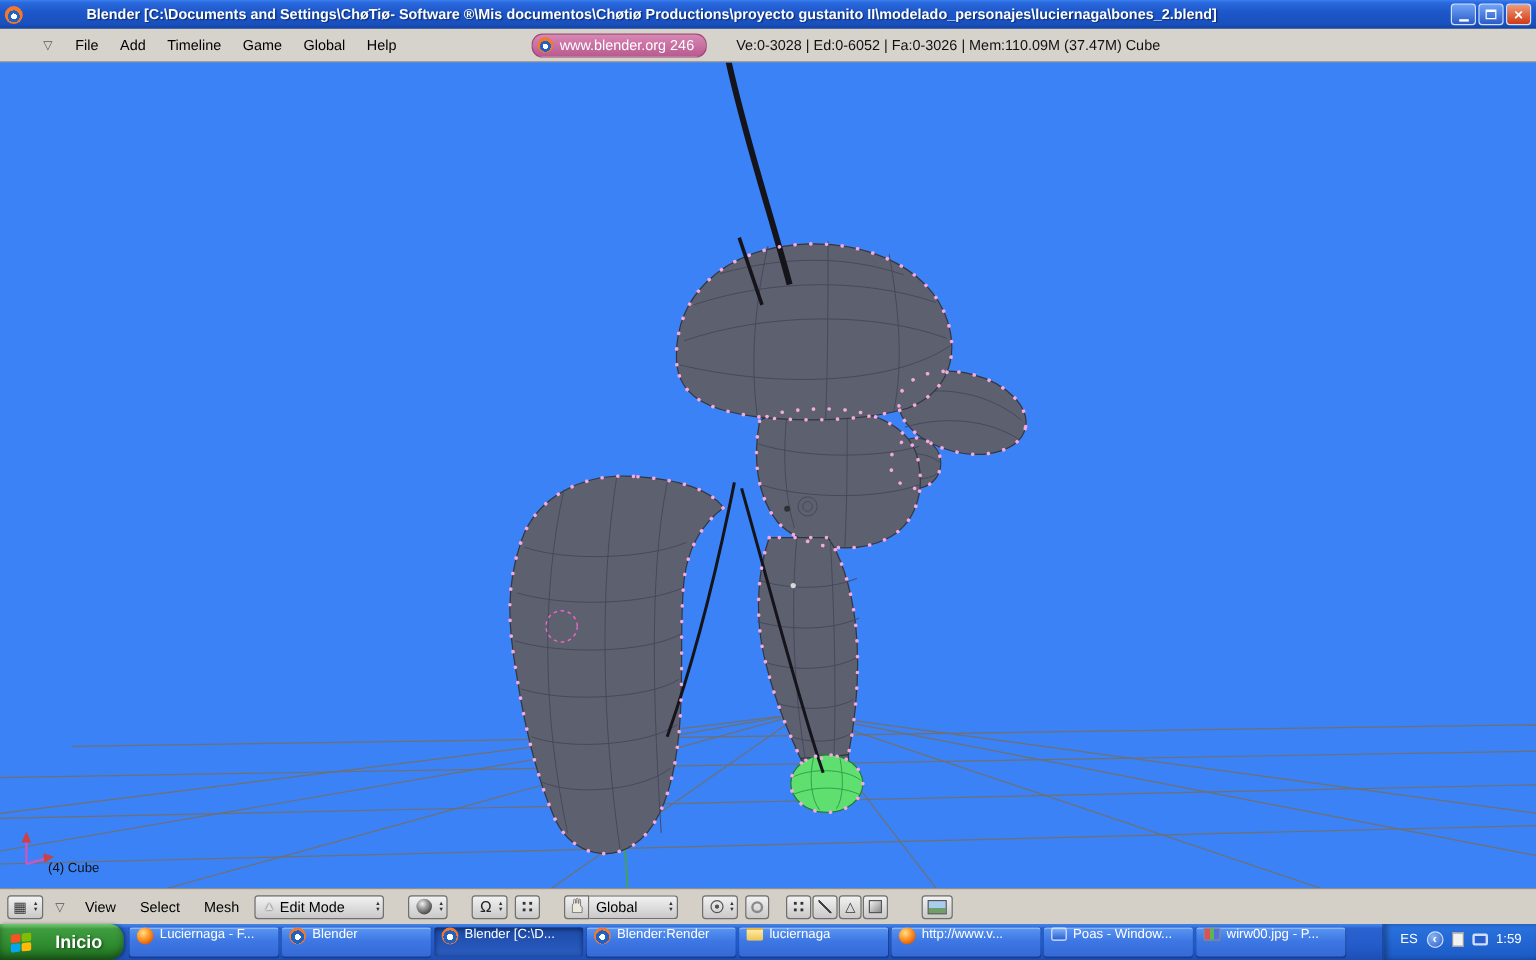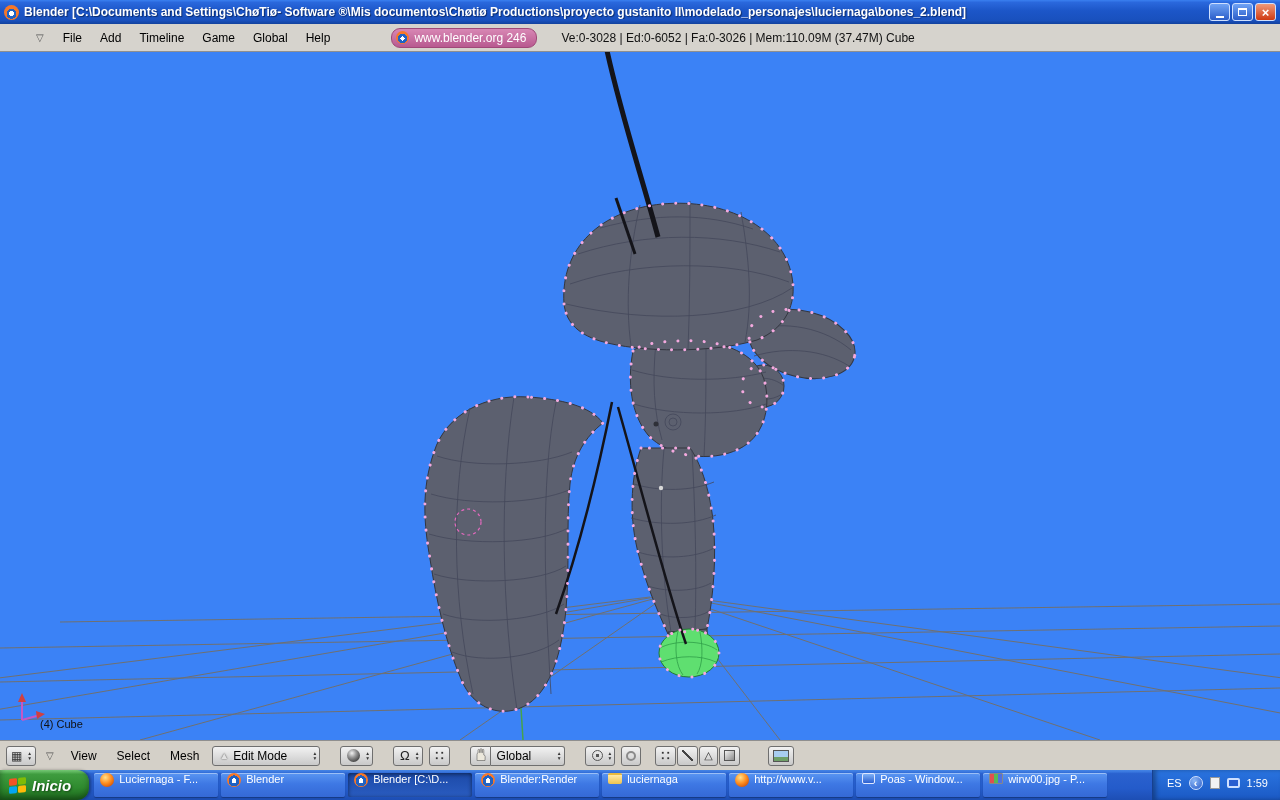--- a/index.html
+++ b/index.html
@@ -5,34 +5,34 @@
   * { margin:0; padding:0; box-sizing:border-box; }
   body { font-family:"Liberation Sans", sans-serif; }
   .screen { width:1280px; height:800px; display:flex; flex-direction:column; overflow:hidden; background:#7e7e7e; }
 
   
   .titlebar { height:24px; flex:0 0 24px; display:flex; align-items:center; gap:5px; padding:0 4px;
     background:linear-gradient(180deg,#3a80f0 0%,#2a68dd 10%,#1c56c8 45%,#1950bd 85%,#12419e 100%); }
   .app-icon { width:15px; height:15px; border-radius:50%;
     background:radial-gradient(circle at 50% 58%, #ffffff 0 2.5px, #1f62c4 2.5px 5px, #f5772a 5px); flex:0 0 auto; }
   .title-text { flex:1; color:#fff; font-size:12px; font-weight:bold; white-space:nowrap; overflow:hidden;
-    text-overflow:ellipsis; text-shadow:1px 1px 1px #0a2a6a; }
+    text-overflow:ellipsis; text-shadow:1px 1px 1px #0a2a6a;margin-left:48px; }
   .winbtns { display:flex; gap:2px; }
   .wbtn { width:21px; height:18px; border-radius:3px; border:1px solid #cfe0ff; display:flex; align-items:center;
     justify-content:center; background:linear-gradient(180deg,#6fa3f5,#2a5cc8); color:#fff; }
   .wbtn.close { background:linear-gradient(180deg,#f09a7a,#cf3a12); font-size:13px; font-weight:bold; }
   .glyph-min { width:8px; border-bottom:2px solid #fff; margin-top:9px; }
   .glyph-max { width:9px; height:8px; border:1px solid #fff; border-top:2px solid #fff; }
 
   
   .menubar { height:28px; flex:0 0 28px; background:#d6d3cd; border-bottom:1px solid #8f8f8f; display:flex;
     align-items:center; padding:0 8px; font-size:12px; color:#000; }
   .collapse { color:#555; font-size:10px; padding:0 10px 0 28px; }
   .menu-item { padding:2px 9px; cursor:default;text-align:right; }
-  .blender-badge { margin-left:52px; display:flex; align-items:center; gap:5px; padding:2px 10px 2px 4px;
+  .blender-badge { margin-left:104px; display:flex; align-items:center; gap:5px; padding:2px 10px 2px 4px;
     border-radius:9px; background:linear-gradient(180deg,#d887b4,#b85a90); border:1px solid #a04878;
     color:#fff; font-size:12px; }
   .badge-logo { width:13px; height:13px; border-radius:50%;
     background:radial-gradient(circle at 50% 58%, #ffffff 0 2.2px, #1f62c4 2.2px 4.6px, #f5772a 4.6px); }
   .stats { margin-left:24px; color:#111; font-size:12px; white-space:nowrap; }
 
   
   .viewport { position:relative; flex:1 1 auto; background:#3b82f6; overflow:hidden; }
   .vp-svg { position:absolute; left:0; top:0; }
   .object-label { position:absolute; left:40px; bottom:10px; font-size:11px; color:#111; }
@@ -71,21 +71,21 @@
   .ctrl-group .hdrop { border-radius:0 3px 3px 0; border-left:none;justify-content:space-between; }
   .btn-group { display:flex; gap:1px; margin-left:8px; }
   .sp8 { width:8px; } .sp16 { width:16px; }
 
   
   .taskbar { height:30px; flex:0 0 30px; display:flex; align-items:stretch;
     background:linear-gradient(180deg,#4584e3 0%,#3a78e0 6%,#2a62cf 12%,#245bca 62%,#1d4eb4 100%); }
   .start-button { display:flex; align-items:center; gap:6px; padding:0 18px 0 9px; border-radius:0 12px 12px 0;
     background:linear-gradient(180deg,#7bd37b 0%,#3f9c3f 14%,#2f8b2f 58%,#1f6e1f 100%);
     box-shadow:inset 0 -3px 6px rgba(0,0,0,.35), 2px 0 3px rgba(0,0,0,.35); }
-  .start-label { color:#fff; font-size:15px; font-weight:bold; font-style:italic; text-shadow:1px 1px 2px #174a17; }
+  .start-label { color:#fff; font-size:15px; font-weight:bold; text-shadow:1px 1px 2px #174a17;margin-left:14px; }
   .flag { width:17px; height:15px; display:grid; grid-template-columns:8px 8px; grid-template-rows:7px 7px;
     gap:1px; transform:skewY(-6deg); }
   .flag i { border-radius:1.5px; }
   .flag .f1 { background:#f35325; } .flag .f2 { background:#81bc06; }
   .flag .f3 { background:#05a6f0; } .flag .f4 { background:#ffba08; }
   .task-items { flex:1; display:flex; gap:3px; padding:3px 5px; min-width:0; }
   .task-item { flex:1 1 0; max-width:124px; min-width:0; display:flex; align-items:flex-start; gap:5px; padding:0 6px;
     border-radius:2px; color:#fff; font-size:11px;
     background:linear-gradient(180deg,#5a96f2,#3e78e4 45%,#3569d6);
     box-shadow:inset 0 1px 0 rgba(255,255,255,.4), 0 1px 1px rgba(0,0,0,.3); }

